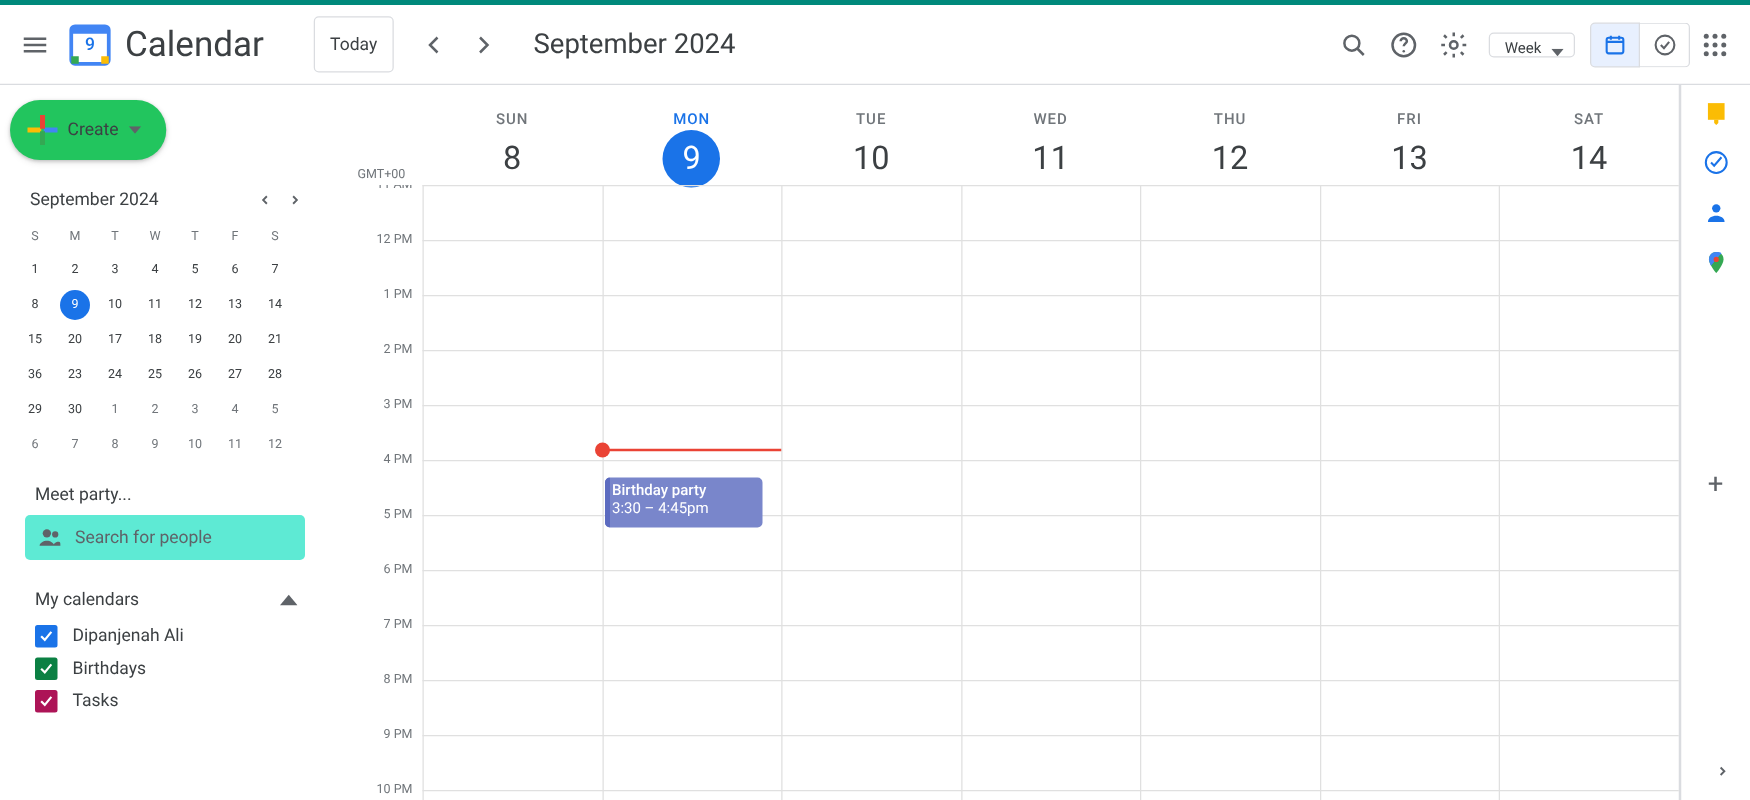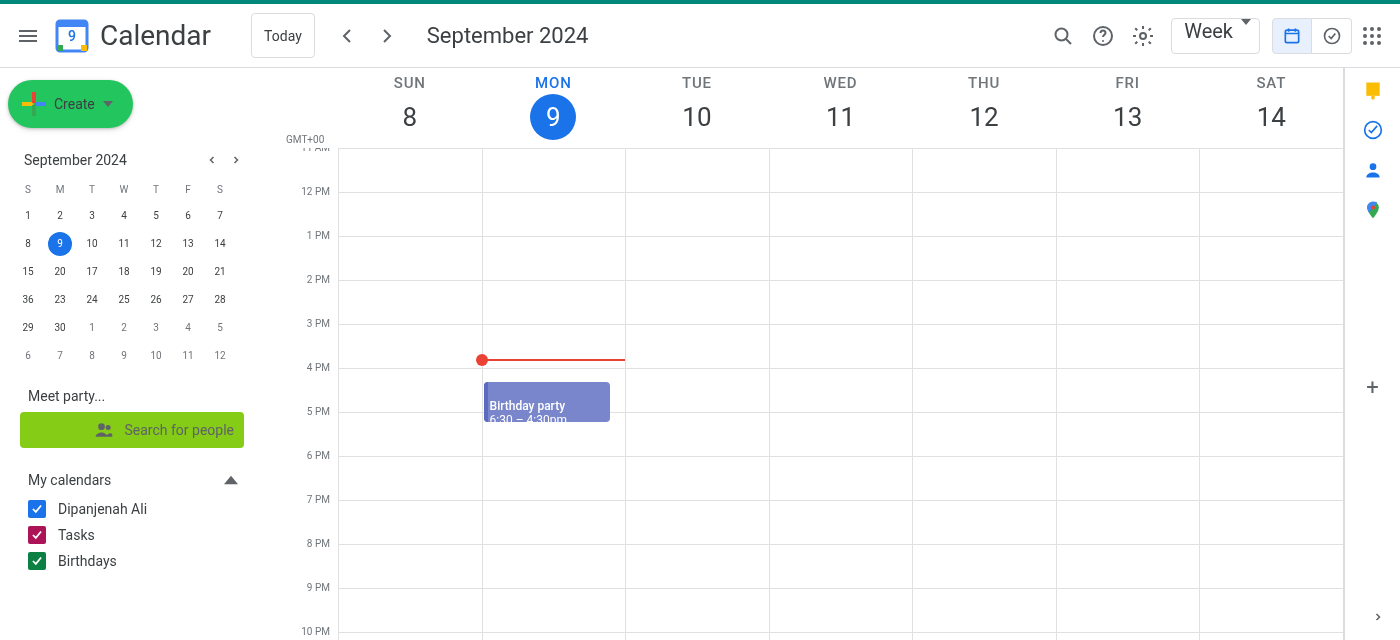--- a/index.html
+++ b/index.html
@@ -7,21 +7,21 @@
 .topbar-strip { height: 4px; background: #00897b; }
 .header { height: 64px; display: flex; align-items: center; padding: 0 8px; border-bottom: 1px solid #dadce0; }
 .icon-btn { width: 40px; height: 40px; border-radius: 50%; display: flex; align-items: center; justify-content: center; cursor: pointer; color: #5f6368; }
 .logo-block { display: flex; align-items: center; margin-left: 4px; margin-right: 40px; }
 .logo-icon { width: 40px; height: 40px; position: relative; display:flex; align-items:center; justify-content:center; }
 .app-title { font-size: 28px; color: #3c4043; margin-left: 8px; }
 .today-btn { height: 45px; padding: 0 12px; border: 1px solid #dadce0; border-radius: 4px; display: flex; align-items: center; font-size: 14px; color: #3c4043; cursor: pointer; margin-right: 12px; }
 .nav-arrows { display: flex; margin-right: 12px; }
 .header-date { font-size: 22px; color: #3c4043; margin-left: 8px; }
 .header-spacer { flex: 1; }
-.view-select { height: 36px; border: 1px solid #dadce0; border-radius: 4px; display: flex; align-items: flex-start; padding: 0 8px 0 12px; font-size: 20px; color: #3c4043; cursor: pointer; margin: 0 12px 0 8px; gap:8px; }
+.view-select { height: 20px; border: 1px solid #dadce0; border-radius: 4px; display: flex; align-items: flex-end; padding: 0 8px 0 12px; font-size: 12px; color: #3c4043; cursor: pointer; margin: 0 12px 0 8px; gap:8px; }
 .cal-btn-active { width: 40px; height: 36px; border-radius: 4px 0 0 4px; background: #e8f0fe; display: flex; align-items:center; justify-content:center; color:#1a73e8; border:1px solid #dadce0; }
 .tasks-btn-header { width: 40px; height: 36px; border-radius: 0 4px 4px 0; display: flex; align-items:center; justify-content:center; color:#5f6368; border:1px solid #dadce0; border-left:none; }
 .google-block { display:flex; align-items:center; border:1px solid #dadce0; border-radius:8px; padding:2px 6px 2px 10px; margin-left:14px; gap:6px;}
 .google-logo { font-size:20px; font-weight:500; letter-spacing:-.5px;}
 .google-logo span:nth-child(1){color:#4285f4}.google-logo span:nth-child(2){color:#ea4335}.google-logo span:nth-child(3){color:#fbbc05}.google-logo span:nth-child(4){color:#4285f4}.google-logo span:nth-child(5){color:#34a853}.google-logo span:nth-child(6){color:#ea4335}
 .avatar { width:32px; height:32px; border-radius:50%; background:#673ab7; color:#fff; display:flex; align-items:center; justify-content:center; font-size:16px; }
 
 .body-layout { display:flex; height: calc(640px - 68px); }
 .sidebar { width: 256px; padding: 12px 0 0 8px; }
 .create-btn { height: 48px; border-radius: 24px; box-shadow: 0 1px 3px rgba(0,0,0,.2), 0 2px 6px rgba(0,0,0,.1); display:inline-flex; align-items:center; padding: 0 20px 0 14px; gap:8px; cursor:pointer; background:#22c55e; margin-bottom: 16px;}
@@ -36,44 +36,44 @@
 .mini-head { display:flex; align-items:center; padding: 4px 8px 4px 16px;}
 .mini-title { font-size:14px; color:#3c4043; flex:1; }
 .mini-nav { width:24px; height:24px; display:flex; align-items:center; justify-content:center; color:#5f6368; cursor:pointer; }
 .mini-grid { display:grid; grid-template-columns:repeat(7,32px); grid-auto-rows:28px; padding-left:4px; font-size:10px; color:#70757a; }
 .mini-grid .dow { text-align:center; line-height:28px; }
 .mini-grid .day { text-align:center; line-height:24px; font-size:10px; color:#3c4043; cursor:pointer; }
 .mini-grid .day.today span{ display:inline-flex; width:24px; height:24px; border-radius:50%; background:#1a73e8; color:#fff; align-items:center; justify-content:center; }
 .mini-grid .day.other{ color:#70757a; }
 
 .meet-label { font-size:14px; color:#3c4043; padding: 16px 0 8px 20px; }
-.search-people { margin: 0 12px; height:36px; background:#84cc16; border-radius:4px; display:flex; align-items:center; padding:0 10px; gap:10px; color:#5f6368; font-size:14px;justify-content:flex-end; }
+.search-people { margin: 0 12px; height:36px; background:#5eead4; border-radius:4px; display:flex; align-items:center; padding:0 10px; gap:10px; color:#5f6368; font-size:14px; }
 .mycals-head { display:flex; align-items:center; padding: 24px 18px 8px 20px; font-size:14px; color:#3c4043;}
 .mycals-head .sp{flex:1}
 .cal-item { display:flex; align-items:center; padding: 4px 0 4px 20px; gap:12px; font-size:14px; color:#3c4043;}
 .chk { width:18px; height:18px; border-radius:2px; display:flex; align-items:center; justify-content:center; color:#fff; }
 
 .main { flex:1; position:relative; overflow:hidden; border-right:1px solid #dadce0; }
 .day-headers { display:flex; height:80px; padding-left: 82px; }
 .day-col-head { flex:1; text-align:center; padding-top:6px; cursor:pointer; }
-.dow-label { font-size:15px; font-weight:500; color:#70757a; letter-spacing:.8px; }
+.dow-label { font-size:12px; font-weight:500; color:#70757a; letter-spacing:.8px;margin-top:14px; }
 .dow-label.current{ color:#1a73e8;text-align:center; }
 .date-num { font-size:26px; color:#3c4043; margin-top:2px; display:inline-flex; width:46px; height:46px; align-items:center; justify-content:center; border-radius:50%;}
 .date-num.current{ background:#1a73e8; color:#fff; }
 .tz { position:absolute; left: 30px; top: 66px; font-size:10px; color:#70757a; }
 
 .grid-scroll { position:absolute; top:80px; left:0; right:0; bottom:0; overflow-y:auto; }
 .time-grid { position:relative; margin-left: 82px; }
 .hour-row { height:44px; border-top:1px solid #e0e0e0; position:relative; }
 .hour-label { position:absolute; left:-54px; top:-7px; font-size:10px; color:#70757a; width:46px; text-align:right;}
 .day-lines { position:absolute; top:0; bottom:0; display:flex; width:100%; pointer-events:none;}
 .day-lines > div{ flex:1; border-left:1px solid #e0e0e0; }
 .now-line { position:absolute; height:2px; background:#ea4335; z-index:5;}
 .now-dot { position:absolute; width:12px; height:12px; border-radius:50%; background:#ea4335; margin-left:-6px; margin-top:-5px;}
-.event { position:absolute; background:#7986cb; border-radius:4px; padding:17px 6px; color:#fff; font-size:12px; overflow:hidden; cursor:pointer; z-index:3; }
+.event { position:absolute; background:#7986cb; border-radius:4px; padding:3px 6px; color:#fff; font-size:12px; overflow:hidden; cursor:pointer; z-index:3; }
 .event .et { font-weight:500; }
 .event-bar { position:absolute; left:0; top:0; bottom:0; width:4px; background:#5c6bc0; }
 
 .right-rail { width:56px; border-left:1px solid #dadce0; display:flex; flex-direction:column; align-items:center; padding-top:12px; gap:20px; position:relative;}
 .rail-ic { width:20px; height:20px; display:flex; align-items:center; justify-content:center; cursor:pointer; }
 .rail-plus { position:absolute; bottom: 240px; font-size:22px; color:#5f6368; cursor:pointer;}
 .rail-expand { position:absolute; bottom:12px; right: 16px; color:#5f6368; cursor:pointer;}
 
 .svg20{width:20px;height:20px;fill:currentColor}
 .svg24{width:24px;height:24px;fill:currentColor}
@@ -274,34 +274,34 @@
     <div id="cal-list">
         <div class="cal-item">
           <div class="chk" style="background:#1a73e8">
             <svg width="14" height="14" viewBox="0 0 24 24">
               <path d="M5 12l5 5 9-11" fill="none" stroke="#fff" stroke-width="3"></path>
             </svg>
           </div>
           <span>Dipanjenah Ali</span>
         </div>
         <div class="cal-item">
+          <div class="chk" style="background:#0b8043">
+            <svg width="14" height="14" viewBox="0 0 24 24">
+              <path d="M5 12l5 5 9-11" fill="none" stroke="#fff" stroke-width="3"></path>
+            </svg>
+          </div>
+          <span>Birthdays</span>
+        </div>
+        <div class="cal-item">
           <div class="chk" style="background:#ad1457">
             <svg width="14" height="14" viewBox="0 0 24 24">
               <path d="M5 12l5 5 9-11" fill="none" stroke="#fff" stroke-width="3"></path>
             </svg>
           </div>
           <span>Tasks</span>
-        </div>
-        <div class="cal-item">
-          <div class="chk" style="background:#0b8043">
-            <svg width="14" height="14" viewBox="0 0 24 24">
-              <path d="M5 12l5 5 9-11" fill="none" stroke="#fff" stroke-width="3"></path>
-            </svg>
-          </div>
-          <span>Birthdays</span>
         </div>
       </div>
   </div>
 
   <div class="main">
     <div class="tz">GMT+00</div>
     <div class="day-headers" id="day-headers">
         <div class="day-col-head"><div class="dow-label">SUN</div><div class="date-num">8</div></div>
         <div class="day-col-head"><div class="dow-label current">MON</div><div class="date-num current">9</div></div>
         <div class="day-col-head"><div class="dow-label">TUE</div><div class="date-num">10</div></div>
@@ -356,21 +356,21 @@
           </div>
           <div class="hour-row">
             <div class="hour-label">10 PM</div>
           </div>
           <div class="now-line" style="top: 211px; left: 143.571px; width: 143.571px;">
             <div class="now-dot"></div>
           </div>
           <div class="event" style="top: 234px; left: 145.571px; width: 126.343px; height: 40px; background: rgb(121, 134, 203);">
             <div class="event-bar"></div>
             <div class="et">Birthday party</div>
-            <div>6:30 – 4:30pm</div>
+            <div>3:30 – 4:45pm</div>
           </div>
         </div>
     </div>
   </div>
 
   <div class="right-rail">
     <div class="rail-ic">
         <svg viewBox="0 0 24 24" width="20" height="20">
           <rect x="4" y="3" width="16" height="16" fill="#fbbc04"></rect>
           <path d="M10 19h4v3l-2 2-2-2z" fill="#fbbc04"></path>

